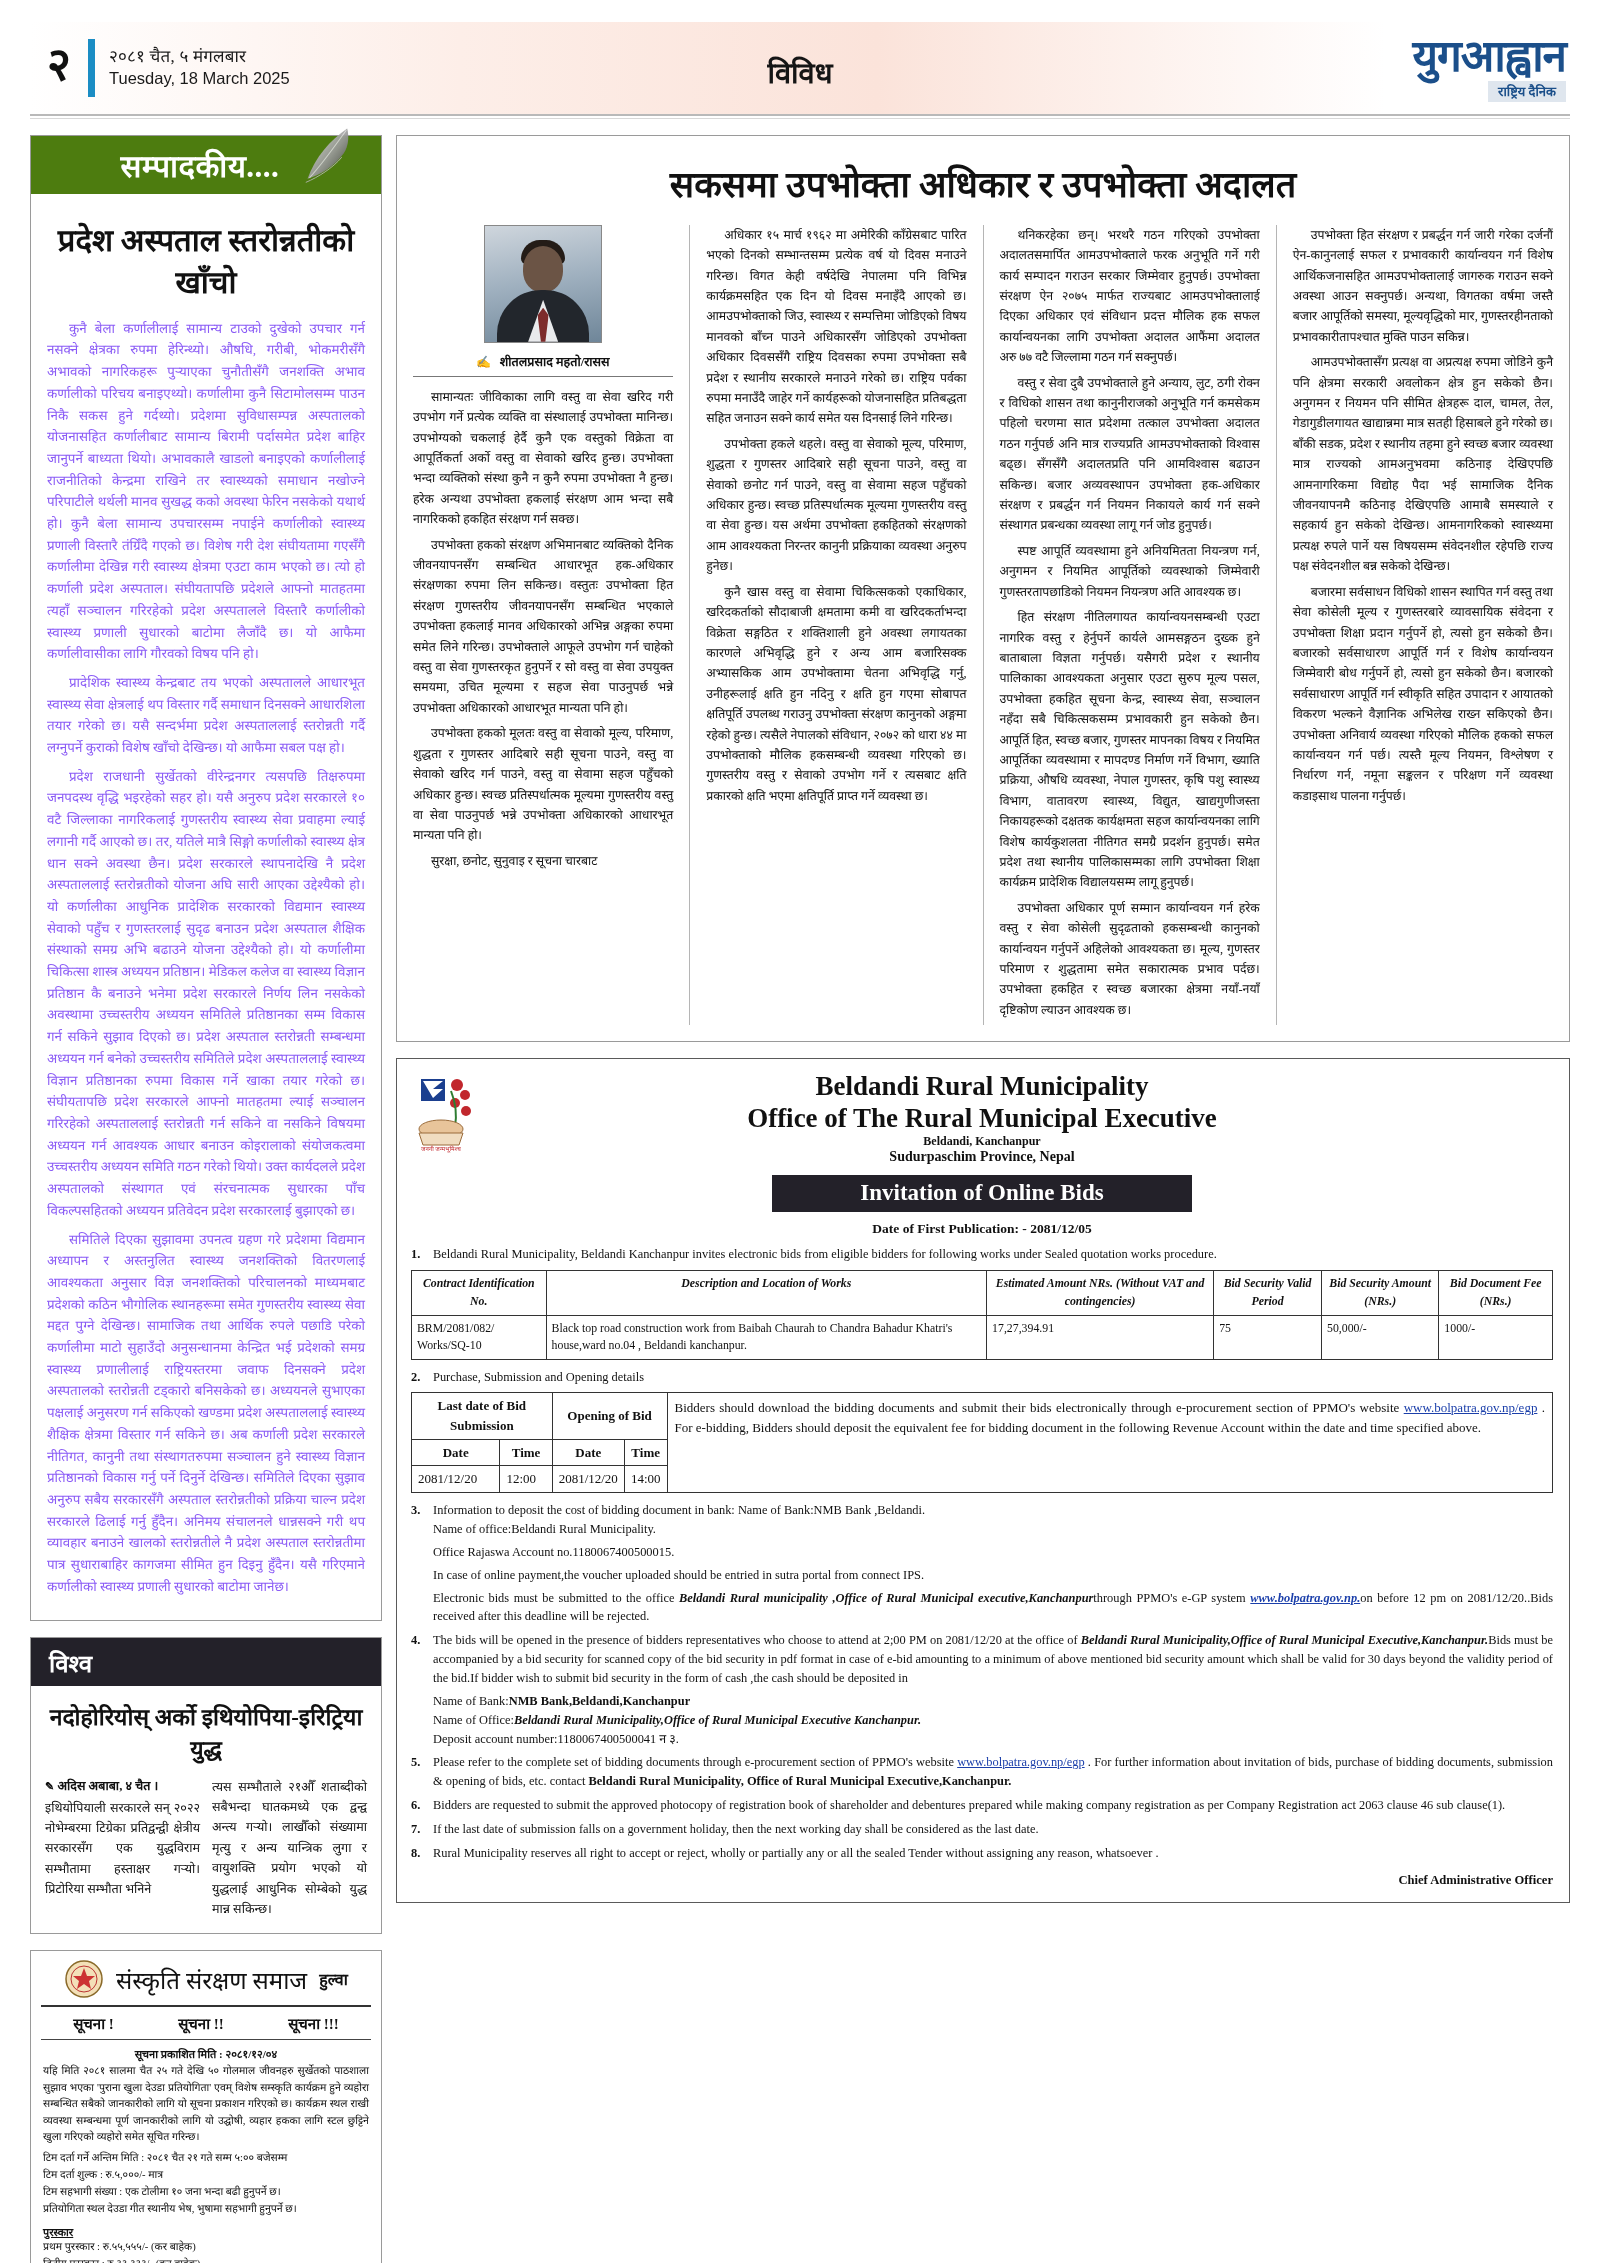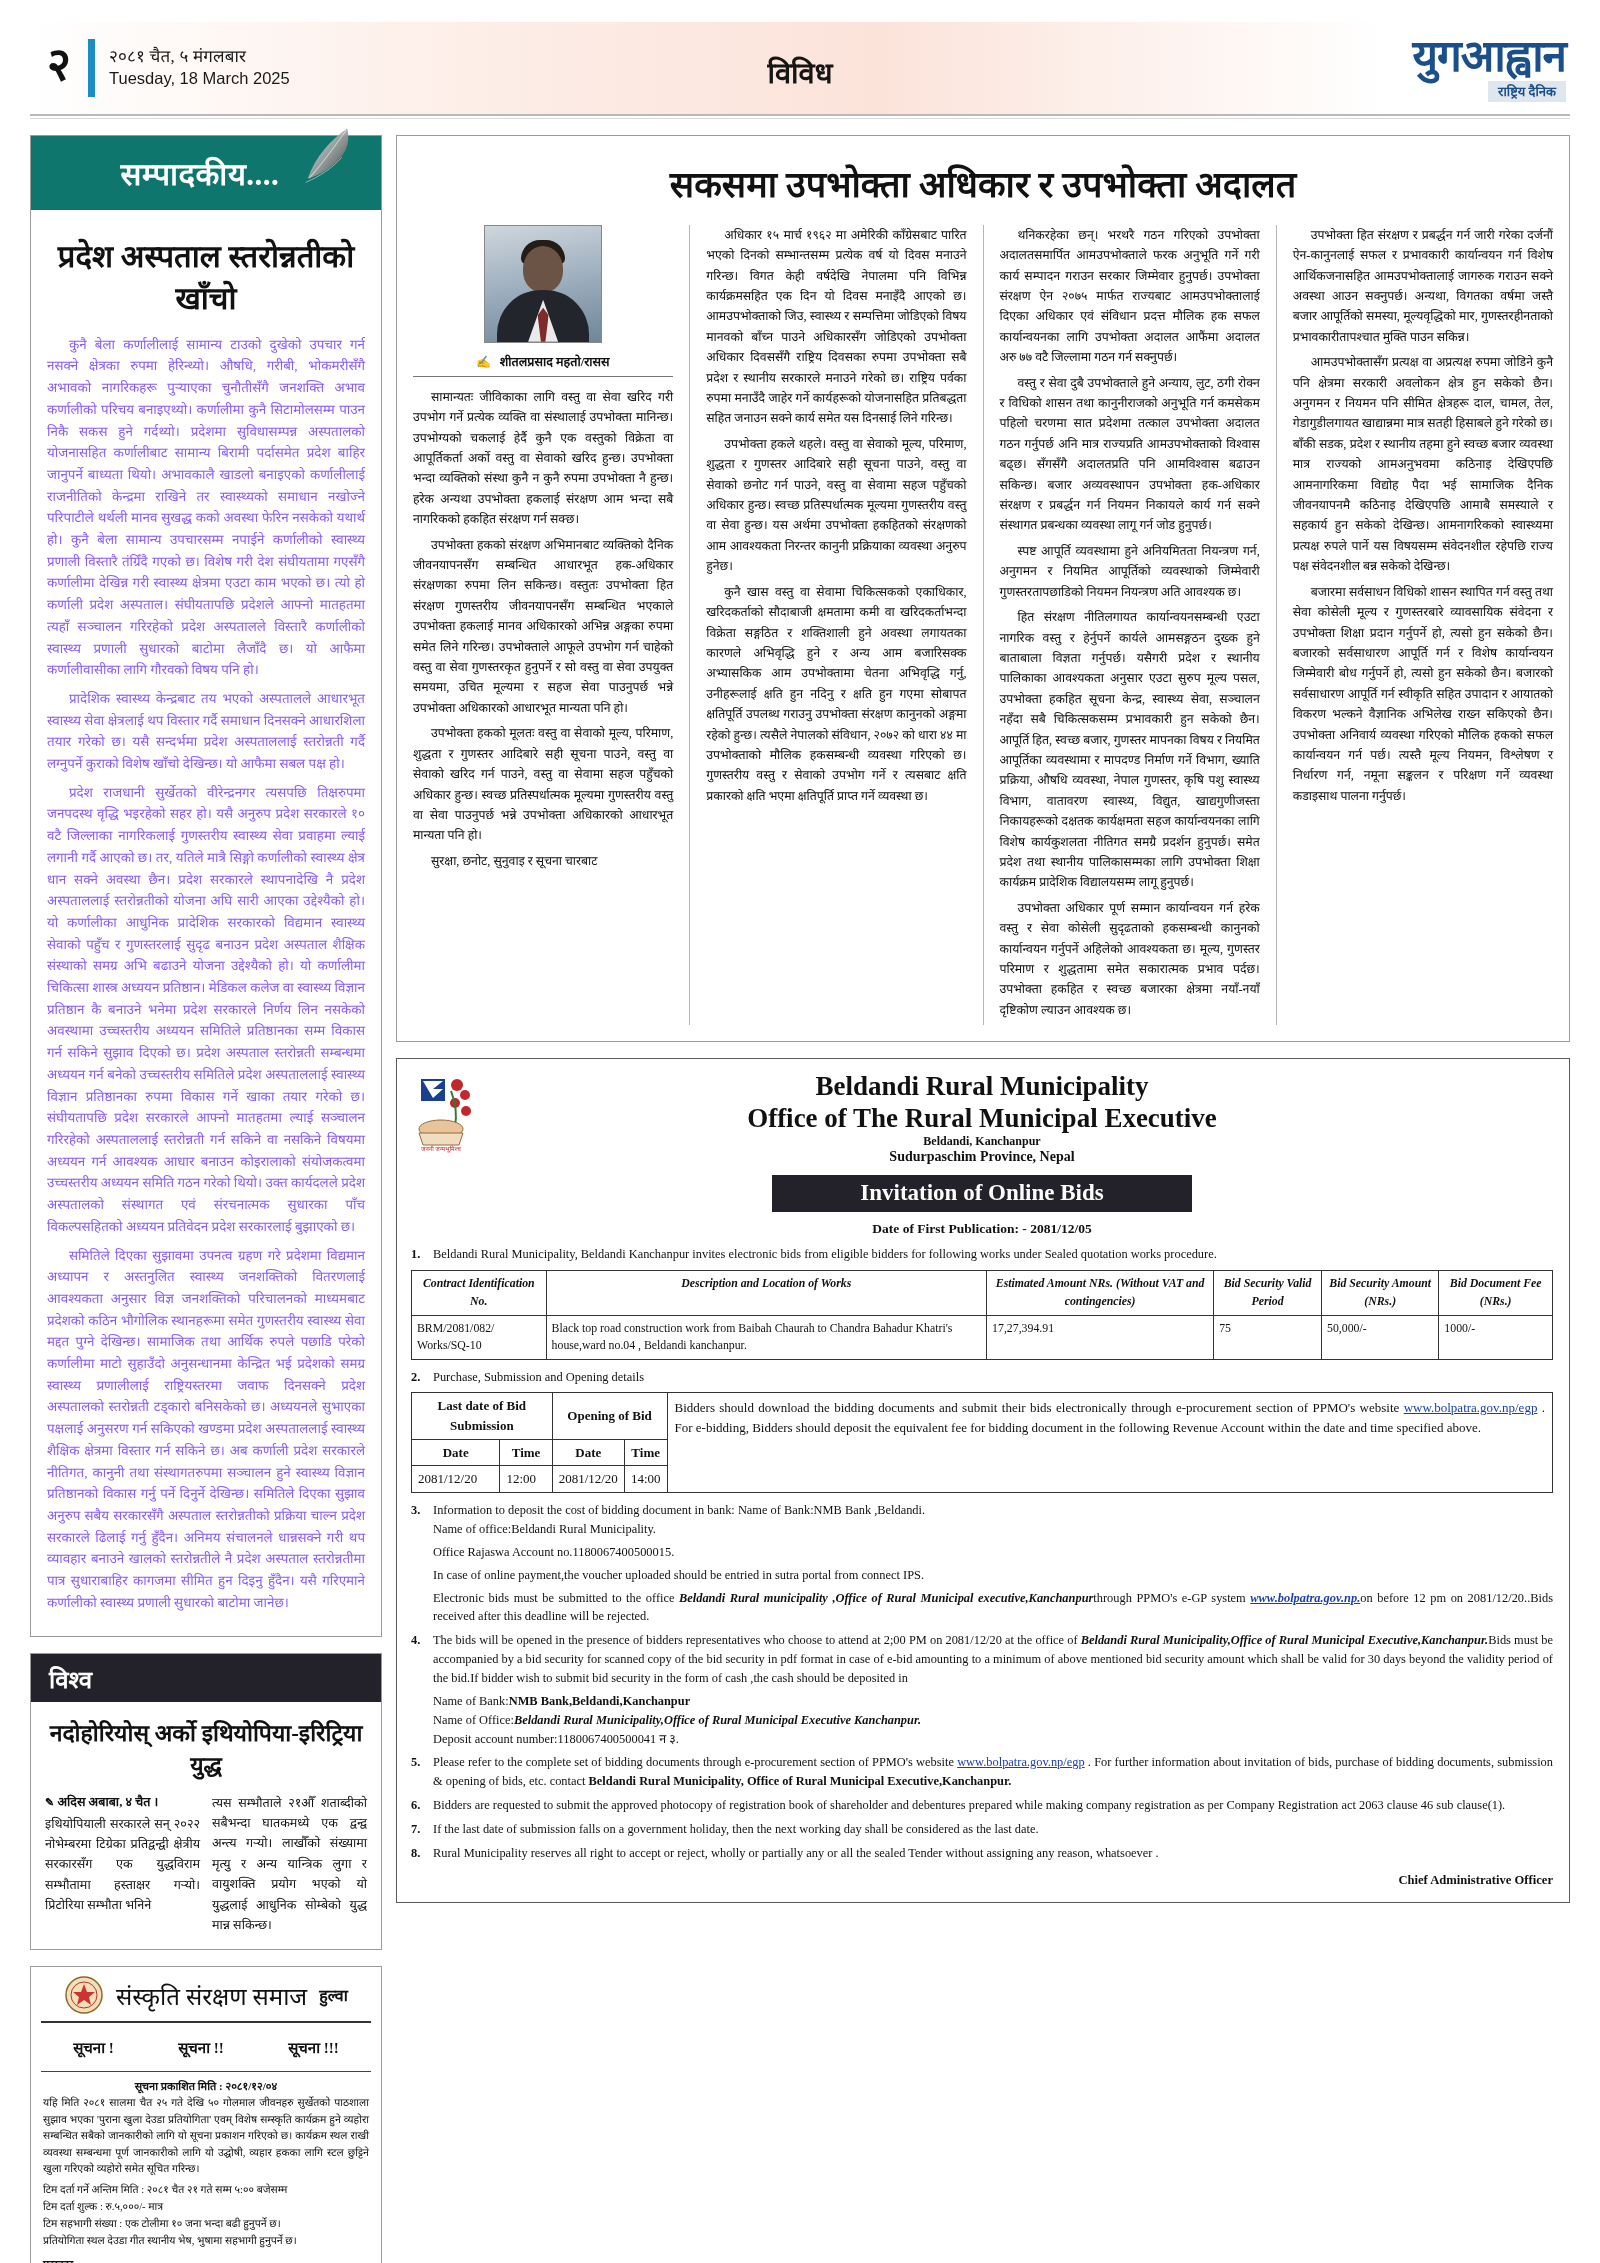--- a/index.html
+++ b/index.html
@@ -54,21 +54,21 @@
     margin:16px 30px 0 30px;
     display:flex; gap:14px;
     height:2100px;
   }
   .col-left{ width:352px; flex:0 0 352px; }
   .col-right{ flex:1; }
 
   
   .edit-box{ border:1px solid #9a9a9a; position:relative; }
   .edit-head{
-    background:#0f766e; height:74px; position:relative;
+    background:#4d7c0f; height:58px; position:relative;
     display:flex; align-items:center; justify-content:center;
   }
   .edit-head-title{
     color:#fff; font-size:31px; font-weight:bold; letter-spacing:.5px;
     transform:translateX(-6px);
   }
   .quill{
     position:absolute; right:14px; top:-14px; width:72px; height:74px;
     opacity:.92;
   }
@@ -102,21 +102,21 @@
   
   .sans-box{ border:1px solid #9a9a9a; margin-top:16px; padding:0 0 10px 0; }
   .sans-head{
     display:flex; align-items:center; justify-content:center; gap:12px;
     padding:8px 0 6px 0; border-bottom:2px solid #333; margin:0 10px;
   }
   .sans-emblem{ width:40px; height:40px; }
   .sans-head-title{ font-size:24px; font-weight:normal; }
   .sans-notice-row{
     display:flex; justify-content:space-around; align-items:center;
-    border-bottom:1px solid #444; margin:0 10px; padding:14px 0;
+    border-bottom:1px solid #444; margin:0 10px; padding:6px 0;
     font-size:15px; font-weight:bold;
   }
   .sans-sub{ text-align:center; font-size:11px; font-weight:bold; margin:6px 0 2px 0;}
   .sans-body{ padding:0 12px; }
   .sans-body p{ font-size:10.6px; line-height:1.55; text-align:justify; margin-bottom:5px;}
   .sans-body .lbl{ font-weight:bold; text-decoration:underline; display:block; margin-top:6px; font-size:10.8px;}
   .sans-body .ln{ font-size:10.6px; line-height:1.6; display:block;}
 
   
   .article-box{ border:1px solid #9a9a9a; padding:14px 16px 16px 16px; }

